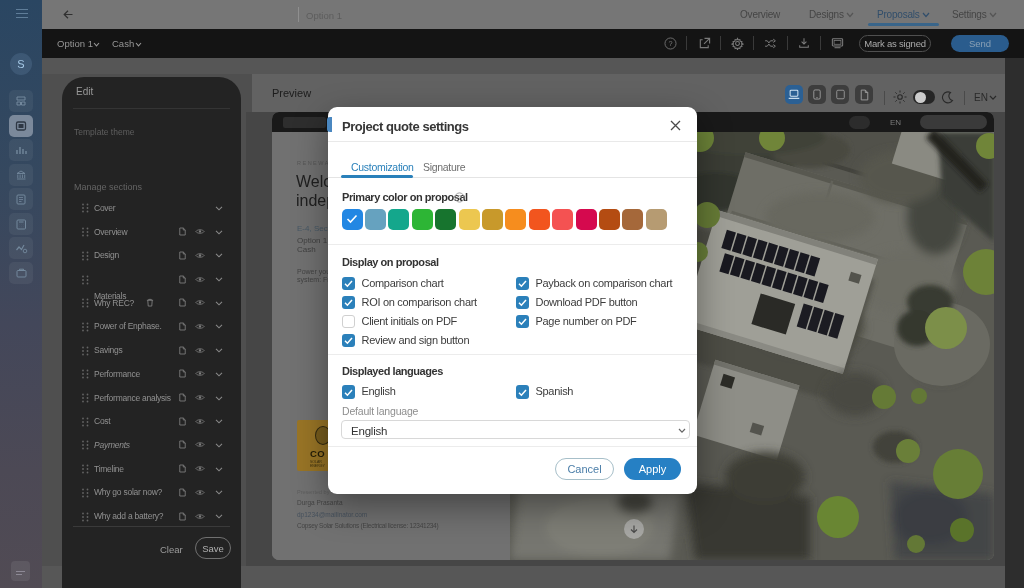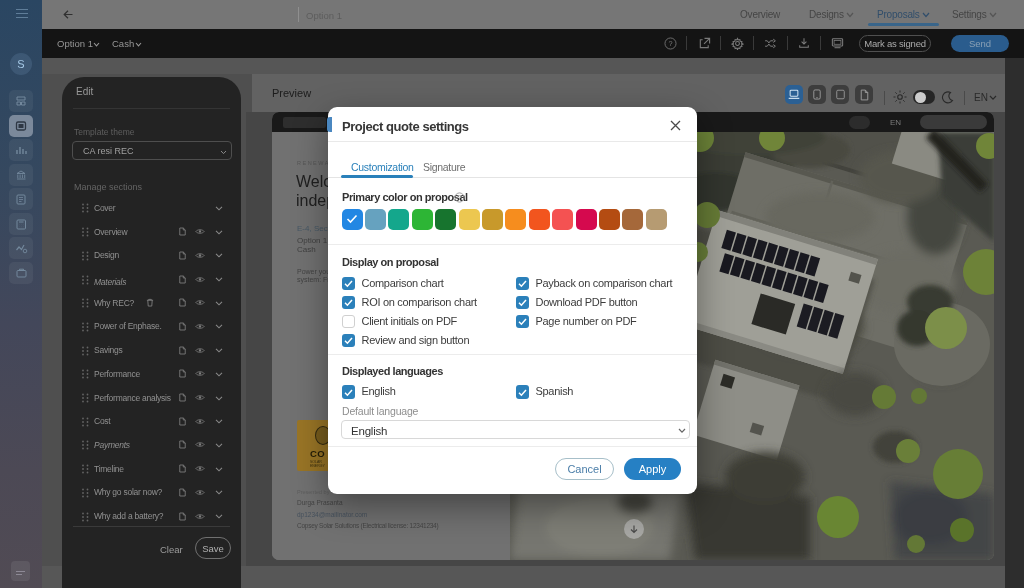--- a/index.html
+++ b/index.html
@@ -345,26 +345,20 @@
     <svg width="10" height="10" viewBox="0 0 10 10">
         <path d="M5 1.5 V8 M2 5.5 L5 8.5 L8 5.5" stroke="#4a4a4a" stroke-width="1.2" fill="none"></path>
       </svg>
   </div>
 </div>
 
 <div class="abs" id="editpanel" style="left:62px;top:77px;width:179px;height:535px;background:#232323;border-radius:22px;">
   <div class="abs" style="left:14px;top:9px;font-size:10px;color:#999999;">Edit</div>
   <div class="abs" style="left:11px;top:31px;width:157px;height:1px;background:#343434;"></div>
   <div class="abs" style="left:12px;top:50px;font-size:8.5px;color:#5e5e5e;">Template theme</div>
-  <div class="abs" style="left:10px;top:64px;width:160px;height:19px;border:1px solid #4e4e4e;border-radius:4px;">
-    <span class="abs" style="left:10px;top:4px;font-size:9px;color:#a0a0a0;">CA resi REC</span>
-    <svg class="abs" style="left:147px;top:7.5px;" width="7" height="5">
-        <path d="M1 1 L3.5 3.6 L6 1" stroke="#8a8a8a" stroke-width="1" fill="none"></path>
-      </svg>
-  </div>
   <div class="abs" style="left:12px;top:105px;font-size:9px;color:#646464;">Manage sections</div>
   <div id="rows">
       <svg class="abs" style="left:19px;top:126.4px;" width="8" height="10">
         <circle cx="2" cy="1.5" r="0.9" fill="#646464"></circle>
         <circle cx="2" cy="5" r="0.9" fill="#646464"></circle>
         <circle cx="2" cy="8.5" r="0.9" fill="#646464"></circle>
         <circle cx="6.5" cy="1.5" r="0.9" fill="#646464"></circle>
         <circle cx="6.5" cy="5" r="0.9" fill="#646464"></circle>
         <circle cx="6.5" cy="8.5" r="0.9" fill="#646464"></circle>
       </svg>
@@ -411,21 +405,21 @@
         <path d="M1 0.8 L4 3.8 L7 0.8" stroke="#888888" stroke-width="1.1" fill="none"></path>
       </svg>
       <svg class="abs" style="left:19px;top:197.5px;" width="8" height="10">
         <circle cx="2" cy="1.5" r="0.9" fill="#646464"></circle>
         <circle cx="2" cy="5" r="0.9" fill="#646464"></circle>
         <circle cx="2" cy="8.5" r="0.9" fill="#646464"></circle>
         <circle cx="6.5" cy="1.5" r="0.9" fill="#646464"></circle>
         <circle cx="6.5" cy="5" r="0.9" fill="#646464"></circle>
         <circle cx="6.5" cy="8.5" r="0.9" fill="#646464"></circle>
       </svg>
-      <div class="abs" style="left:32px;top:200px;font-size:8.5px;letter-spacing:-0.25px;color:#919191;white-space:nowrap;font-style:italic;">Materials</div>
+      <div class="abs" style="left:32px;top:214px;font-size:8.5px;letter-spacing:-0.25px;color:#919191;white-space:nowrap;">Materials</div>
       <svg class="abs" style="left:117px;top:197.5px;" width="7" height="9" viewBox="0 0 9 11">
         <path d="M1 1 h4.5 L8 3.5 V10 H1 z M5.5 1 V3.5 H8" stroke="#7e7e7e" stroke-width="1.1" fill="none"></path>
       </svg>
       <svg class="abs" style="left:133px;top:198.5px;" width="10" height="7" viewBox="0 0 12 8">
         <path d="M1 4 C3 1.2 9 1.2 11 4 C9 6.8 3 6.8 1 4 z" stroke="#7e7e7e" stroke-width="1" fill="none"></path>
         <circle cx="6" cy="4" r="1.4" fill="#7e7e7e"></circle>
       </svg>
       <svg class="abs" style="left:153px;top:200px;" width="8" height="5">
         <path d="M1 0.8 L4 3.8 L7 0.8" stroke="#888888" stroke-width="1.1" fill="none"></path>
       </svg>

